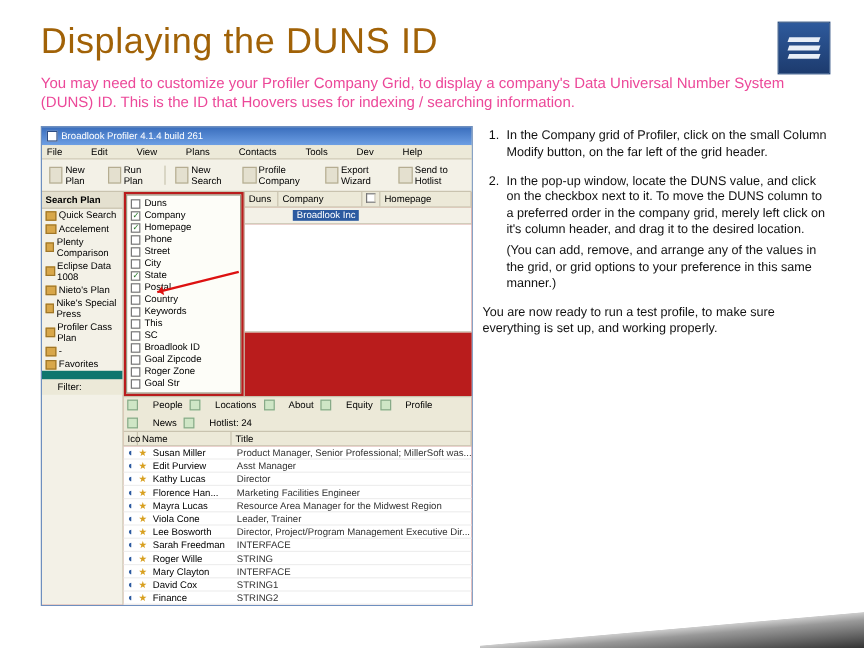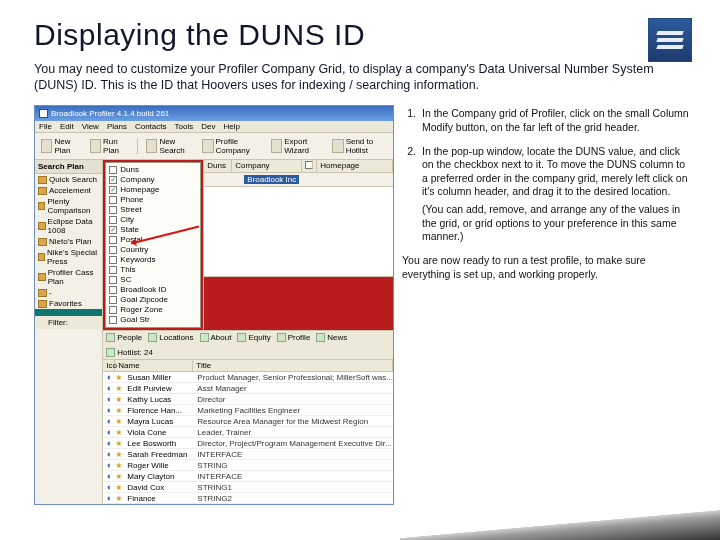--- a/index.html
+++ b/index.html
@@ -1,36 +1,36 @@
 <!DOCTYPE html>
 <html><head>
 <meta charset="utf-8">
 <style>
   * { box-sizing: border-box; margin: 0; padding: 0; }
   html, body { width: 720px; height: 540px; background: #fff; font-family: Tahoma, Verdana, sans-serif; }
   .slide { position: relative; width: 720px; height: 540px; padding: 18px 28px 0 34px; }
-  .title { font-size: 30px; font-weight: 400; letter-spacing: 0.5px; color: #0f172a; font-family: Verdana, Tahoma, sans-serif; }
-  .intro { margin-top: 10px; font-size: 12.5px; line-height: 1.25; color: #0f172a; max-width: 630px; }
+  .title { font-size: 30px; font-weight: 400; letter-spacing: 0.5px; color: #a16207; font-family: Verdana, Tahoma, sans-serif; }
+  .intro { margin-top: 10px; font-size: 12.5px; line-height: 1.25; color: #ec4899; max-width: 630px; }
   .logo { position: absolute; top: 18px; right: 28px; width: 44px; height: 44px; background: linear-gradient(#2e5a9c,#1d3b6e); border: 1px solid #274a7d; display: flex; flex-direction: column; justify-content: center; align-items: center; gap: 3px; padding: 6px; }
   .logo div { width: 26px; height: 4px; background: #e8eef7; transform: skewX(-20deg); }
   .content-row { display: flex; margin-top: 12px; gap: 8px; }
   .screenshot-col { width: 360px; }
   .steps-col { flex: 1; font-size: 10.5px; color: #111; padding-top: 2px; }
   .steps-col ol { list-style: none; }
   .steps-col li { display: flex; margin-bottom: 10px; gap: 6px; }
   .steps-col li .num { min-width: 14px; text-align: right; }
   .steps-col li .txt { flex: 1; line-height: 1.3; }
   .steps-col .sub { margin-left: 20px; margin-top: 4px; line-height: 1.3; }
   .steps-col .closing { margin-top: 10px; line-height: 1.3; }
 
   
   .app { border: 1px solid #6e8fbf; background: #ece9d8; font-size: 8px; color: #000; width: 360px; }
   .app-titlebar { background: linear-gradient(#3a6ebd,#6d9fe4); color: #fff; padding: 2px 4px; display: flex; align-items: center; gap: 3px; height: 15px; }
   .app-titlebar .tbicon { width: 9px; height: 9px; background: #fff; border: 1px solid #2c4d85; }
-  .app-menubar { background: #ece9d8; padding: 1px 4px; display: flex; gap: 8px; border-bottom: 1px solid #c9c3af; }
+  .app-menubar { background: #ece9d8; padding: 1px 4px; display: flex; gap: 24px; border-bottom: 1px solid #c9c3af; }
   .app-toolbar { background: #f3f1e7; padding: 3px 4px; display: flex; gap: 4px; align-items: center; border-bottom: 1px solid #c9c3af; }
   .tb-btn { display: flex; align-items: center; gap: 2px; padding: 1px 2px; }
   .tb-ico { width: 14px; height: 14px; background: #e4e0cf; border: 1px solid #b5ad91; display: inline-block; }
   .tb-sep { width: 1px; height: 16px; background: #c9c3af; margin: 0 2px; }
   .app-body { display: flex; background: #b91c1c; }
   .sidebar { width: 82px; background: #f3f1e7; border-right: 1px solid #c9c3af; }
   .sidebar-hdr { background: #e4e0cf; padding: 2px 3px; font-weight: bold; border-bottom: 1px solid #c9c3af; }
   .s-item { padding: 1px 3px; display: flex; align-items: center; gap: 2px; }
   .s-ico { width: 9px; height: 8px; background: #d8a74a; border: 1px solid #a07728; }
   .filterbar { background: #ece9d8; padding: 2px 13px; border-top: 7px solid #0f766e; }
@@ -38,21 +38,21 @@
   .main-top { display: flex; }
   .grid-hdr { display: flex; background: #ece9d8; border-bottom: 1px solid #c9c3af; }
   .grid-hdr span { padding: 1px 3px; border-right: 1px solid #c9c3af; }
   .field-panel { border: 1px solid #9b9782; background: #fdfdf8; margin: 2px; padding: 2px; width: 96px; }
   .fp-row { display: flex; align-items: center; gap: 3px; padding: 0 1px; line-height: 10px; }
   .fp-chk { width: 8px; height: 8px; border: 1px solid #777; background: #fff; display: inline-block; }
   .fp-chk.on::after { content: "✓"; font-size: 7px; color: #2a7a2a; position: relative; top: -2px; }
   .grid-right { flex: 1; border-left: 1px solid #c9c3af; }
   .grid-row-hdr { background: #f3f1e7; padding: 2px 4px; border-bottom: 1px solid #c9c3af; display:flex; gap:12px;}
   .tabsbar { background: #ece9d8; padding: 2px 3px; display: flex; gap: 6px; border-top: 1px solid #c9c3af; border-bottom: 1px solid #c9c3af; flex-wrap: wrap;}
-  .tabsbar .tab { display: flex; align-items: center; gap: 2px; }
+  .tabsbar .tab { display: flex; align-items: center; gap: 12px; }
   .tabsbar .ico { width: 9px; height: 9px; border: 1px solid #8a8; background: #cfe6c6; }
   .people-hdr { display: flex; background: #ece9d8; border-bottom: 1px solid #c9c3af; }
   .people-hdr span { padding: 1px 3px; border-right: 1px solid #c9c3af; }
   .people-rows { background: #fff; }
   .prow { display: flex; border-bottom: 1px solid #eee; align-items: center; }
   .prow .ico { width: 12px; text-align: center; color: #2c5aa0; font-size: 9px; }
   .prow .star { width: 10px; color: #d8a020; font-size: 8px;}
   .prow .name { width: 70px; padding-left: 2px; white-space: nowrap; overflow: hidden; }
   .prow .title2 { flex: 1; padding-left: 2px; color: #333; white-space: nowrap; overflow: hidden;}
   .arrow { position: absolute; left: 130px; top: 234px; width: 70px; height: 2px; background: #d11; transform: rotate(-14deg); }

